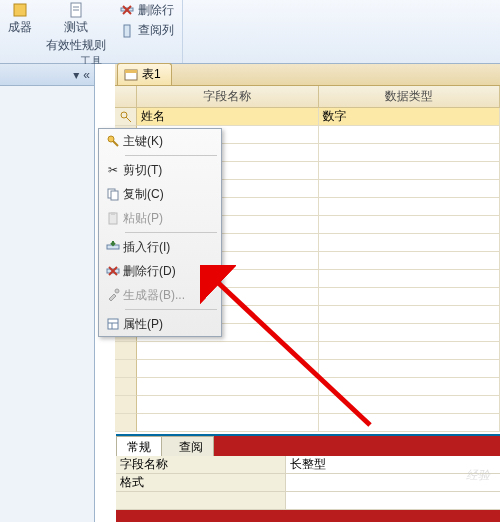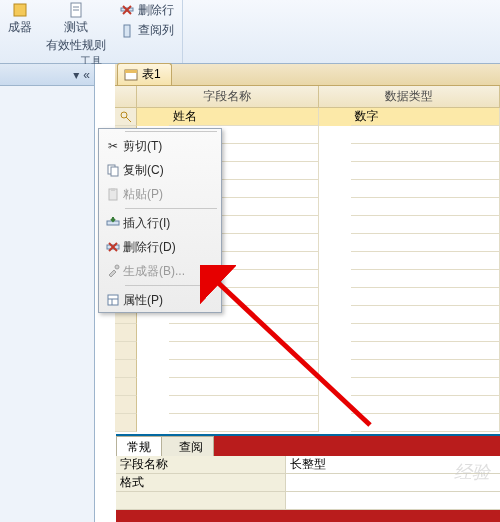--- a/index.html
+++ b/index.html
@@ -17,38 +17,38 @@
   .navhdr { height: 22px; background: linear-gradient(#dfe9f5,#c9daee); border-bottom: 1px solid #9db4cc; display: flex; align-items: center; justify-content: flex-end; padding-right: 4px; gap: 4px; }
   .navhdr span { color: #3b4a60; }
   .main { flex: 1; display: flex; flex-direction: column; background: #fff; padding-left: 20px; }
   .tabbar { height: 22px; background: linear-gradient(#f2e6c9,#e9d7a8); border-bottom: 1px solid #c2a867; display: flex; align-items: flex-end; padding-left: 2px; }
   .tab { background: linear-gradient(#fef5dd,#f6e3ad); border: 1px solid #c2a867; border-bottom: none; border-radius: 3px 3px 0 0; padding: 2px 10px 2px 6px; display: flex; align-items: center; gap: 4px; }
   .tab svg { width: 14px; height: 14px; }
   .colhdr { display: flex; height: 22px; background: linear-gradient(#f6f0df,#efe3c2); border-bottom: 1px solid #d2c291; }
   .rowsel { width: 22px; border-right: 1px solid #d2c291; }
   .ch { flex: 1; border-right: 1px solid #d2c291; display: flex; align-items: center; justify-content: center; color: #4a4a4a; }
   .grid { flex: 1; position: relative; }
-  .datarow { display: flex; height: 18px; gap: 32px; }
+  .datarow { display: flex; height: 18px; }
   .datarow .rowsel { background: #f3ecd7; border-bottom: 1px solid #e2dcc6; display:flex;align-items:center;justify-content:center;}
   .cell { flex: 1; border-right: 1px solid #e2dcc6; border-bottom: 1px solid #e2dcc6; padding-left: 4px; display: flex; align-items: center; }
   .sel { background: #fce9a8; }
   .ctxmenu { position: absolute; left: 98px; top: 128px; width: 124px; background: linear-gradient(#fafafa,#ececec); border: 1px solid #9aa7b7; box-shadow: 2px 2px 4px rgba(0,0,0,.25); }
   .ctxmenu .mi { display: flex; align-items: center; height: 24px; padding: 0 6px 0 4px; color: #2b2b2b; }
   .ctxmenu .mi.disabled { color: #9a9a9a; }
   .ctxmenu .ic { width: 20px; display: flex; justify-content: center; }
   .ctxmenu .sep { height: 1px; background: #c9c9c9; margin: 2px 4px 2px 26px; }
   .props { position: absolute; left: 95px; right: 0; bottom: 0; height: 88px; border-top: 2px solid #0369a1; background: #b91c1c; margin-left: 21px; }
   .ptabs { display: flex; height: 20px; }
   .ptab { padding: 2px 10px; border: 1px solid #b7b29a; background: #fff; border-bottom: none; margin-right: -1px; }
   .ptab.inactive { background: #eceadb; padding-left: 17px; }
   .prow { display: flex; height: 18px; border-bottom: 1px solid #d8d4bf; }
   .plabel { width: 170px; padding-left: 4px; border-right: 1px solid #d8d4bf; background: #f2efdd; }
   .pval { flex: 1; padding-left: 4px; background: #fff; }
   .arrow { position: absolute; left: 200px; top: 265px; pointer-events: none; }
-  .watermark { position: absolute; right: 10px; bottom: 38px; color: #c9c9c9; font-size: 18px; font-style: italic; opacity: .6; }
+  .watermark { position: absolute; right: 10px; bottom: 38px; color: #c9c9c9; font-size: 12px; font-style: italic; opacity: .6; }
 </style>
 </head>
 <body>
 
 <div class="ribbon">
   <div class="rgroup">
     <div class="icons">
       <div class="ricon">
         <svg viewBox="0 0 16 16">
             <rect x="2" y="2" width="12" height="12" fill="#f4c959" stroke="#b88a1f"></rect>
@@ -203,20 +203,29 @@
         <div class="datarow">
           <div class="rowsel"></div>
           <div class="cell"></div>
           <div class="cell"></div>
         </div>
       </div>
   </div>
 </div>
 
 <div class="ctxmenu">
+  <div class="mi">
+    <span class="ic">
+        <svg width="14" height="14" viewBox="0 0 14 14">
+          <circle cx="5" cy="5" r="3" fill="#f4c959" stroke="#b88a1f"></circle>
+          <line x1="7" y1="7" x2="12" y2="12" stroke="#b88a1f" stroke-width="2"></line>
+        </svg>
+      </span>
+    <span>主键(K)</span>
+  </div>
   <div class="sep"></div>
   <div class="mi">
     <span class="ic">✂</span>
     <span>剪切(T)</span>
   </div>
   <div class="mi">
     <span class="ic">
         <svg width="14" height="14" viewBox="0 0 14 14">
           <rect x="2" y="2" width="7" height="9" fill="#fff" stroke="#7a8aa0"></rect>
           <rect x="5" y="4" width="7" height="9" fill="#fff" stroke="#7a8aa0"></rect>

